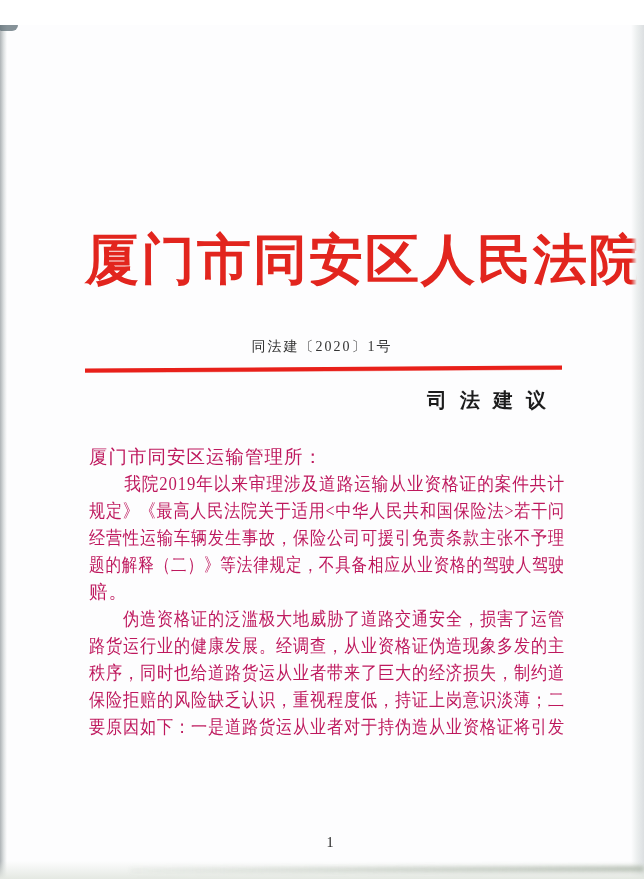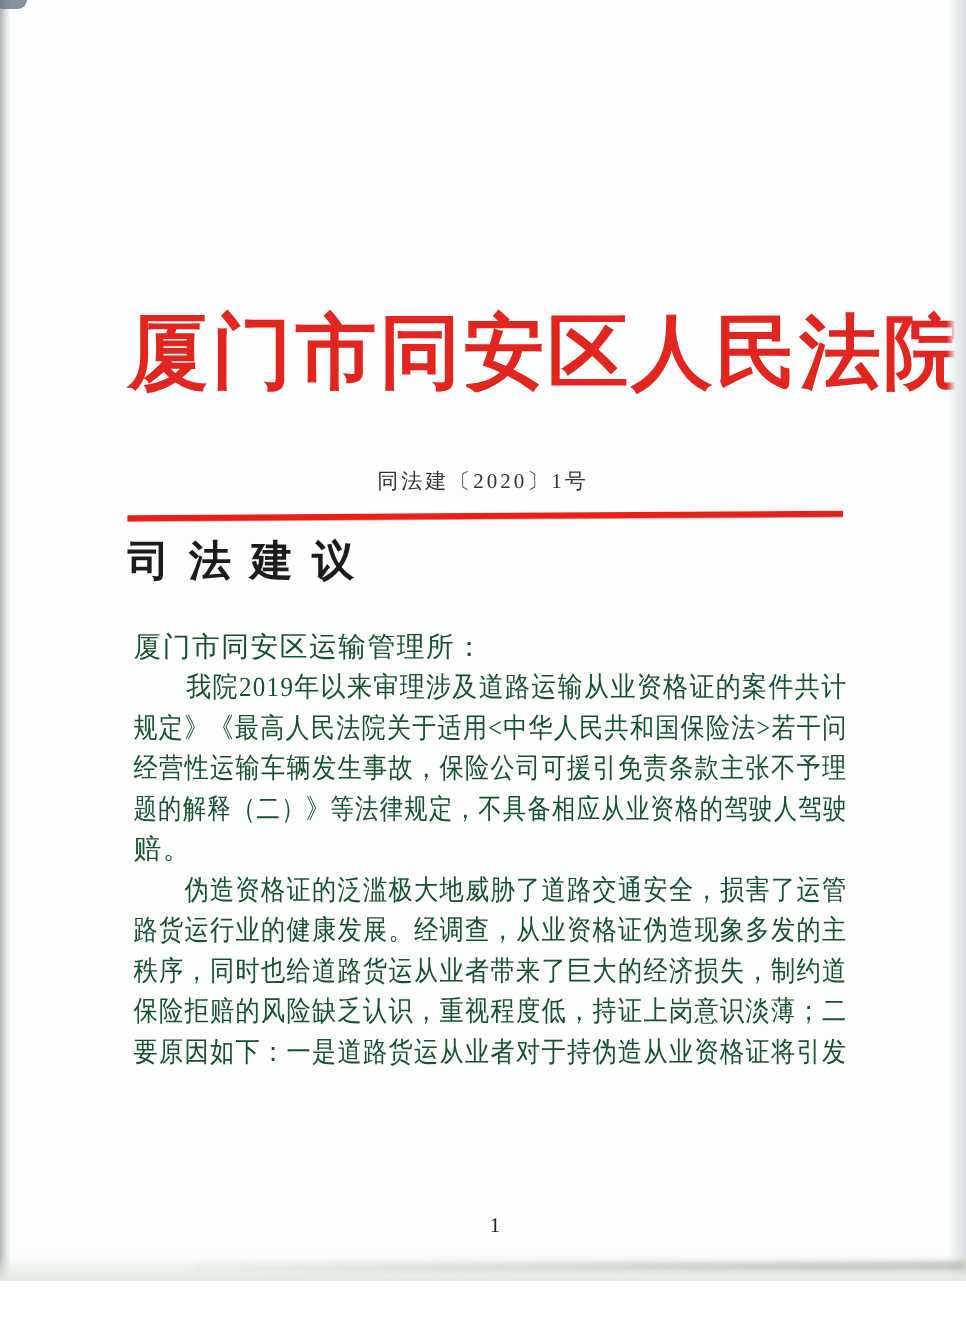--- a/index.html
+++ b/index.html
@@ -4,20 +4,21 @@
 <style>
   html, body { margin: 0; padding: 0; background: #ffffff; }
   .scan {
     position: relative;
     width: 644px;
     height: 854px;
     background: #fdfdfe;
     overflow: hidden;
     font-family: "Liberation Serif", "DejaVu Serif", serif;
     color: #2e2e2e;
+    margin-top: 25px;
   }
 
   
   .edge-left {
     position: absolute; left: 0; top: 0; width: 7px; height: 100%;
     background: linear-gradient(to right, #aeb3b6, #dfe2e3 55%, rgba(255,255,255,0));
   }
   .corner-mark {
     position: absolute; left: 0; top: 0; width: 18px; height: 6px;
     background: #5d6d76; border-radius: 0 0 10px 2px; opacity: .75;
@@ -47,30 +48,30 @@
     font-size: 14px; line-height: 20px; text-align: center;
     letter-spacing: 2px; color: #333333; white-space: nowrap;
   }
   .red-rule {
     position: absolute; left: 85px; top: 342px; width: 477px; height: 3.5px;
     background: #e8201a; transform: rotate(-0.35deg);
     box-shadow: 0 0.5px 0 rgba(232,32,26,0.45);
   }
   .doc-title {
     position: absolute; left: 85px; top: 361px; width: 474px;
-    font-size: 28px; line-height: 28px; font-weight: bold;
-    text-align: left; letter-spacing: 13px; color: #1c1c1c;
+    font-size: 20px; line-height: 28px; font-weight: bold;
+    text-align: right; letter-spacing: 13px; color: #1c1c1c;
     white-space: nowrap;
   }
   .body-block {
     position: absolute; left: 89px; top: 419px; width: 476px;
   }
   .bodyline {
     height: 27px; line-height: 27px; font-size: 18.5px;
-    letter-spacing: 1px; white-space: nowrap; color: #14532d;
+    letter-spacing: 1px; white-space: nowrap; color: #be185d;
   }
   .bodyline > span { display: inline-block; white-space: nowrap; }
   .page-number {
     position: absolute; left: 85px; top: 810px; width: 490px;
     text-align: center; font-size: 14px; color: #222222;
   }
 </style>
 </head>
 <body>
 

